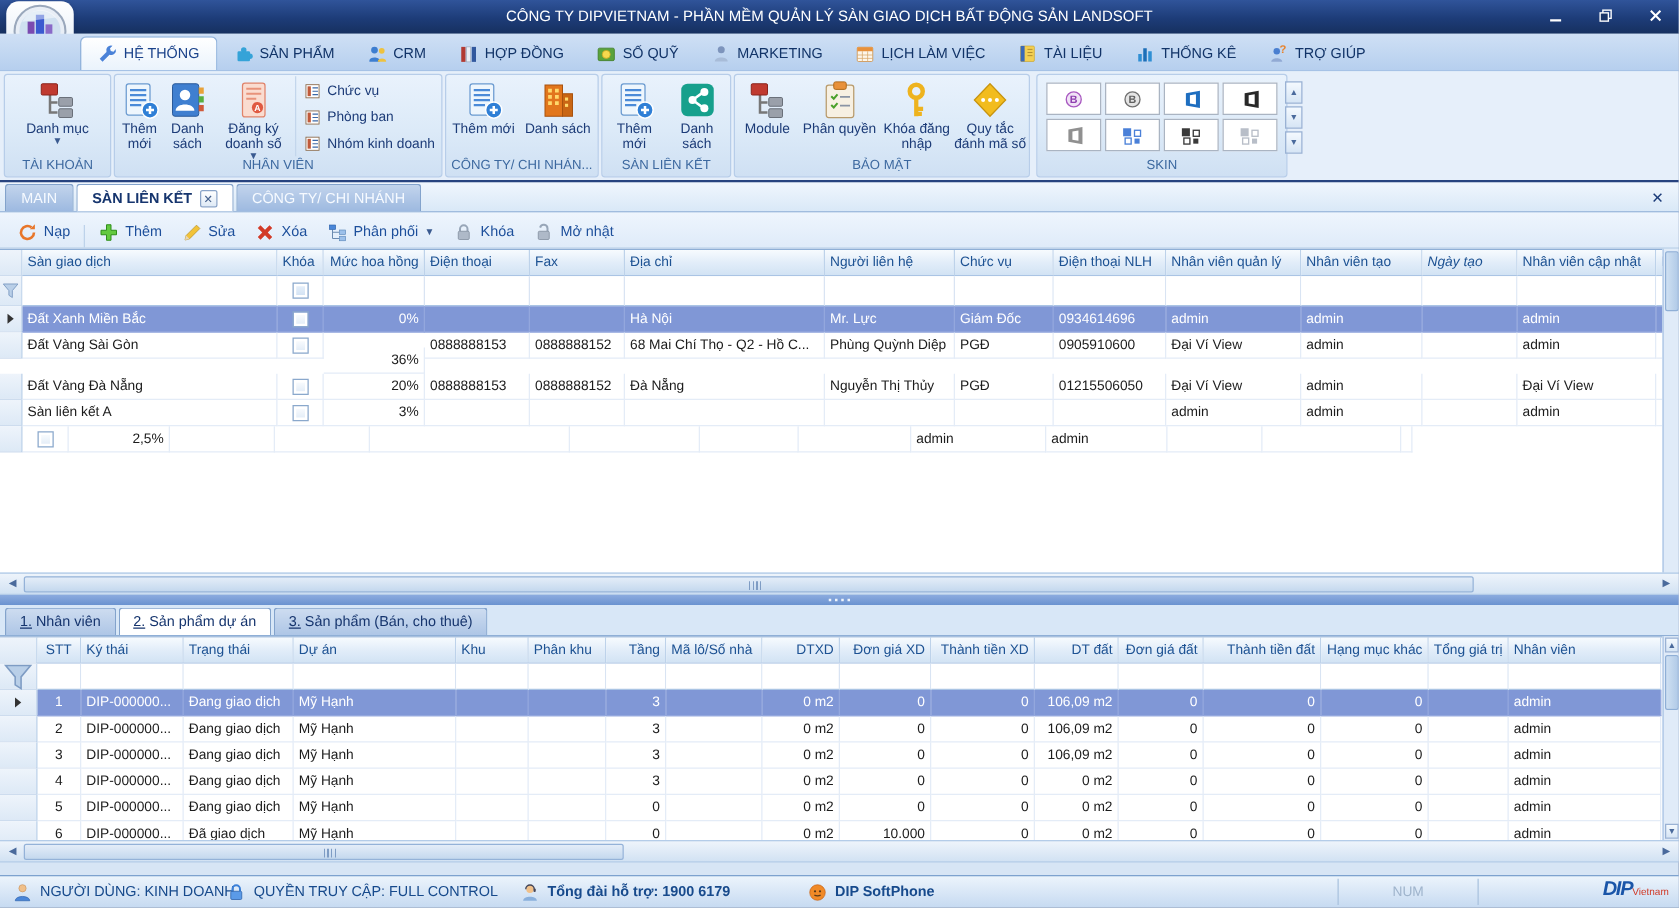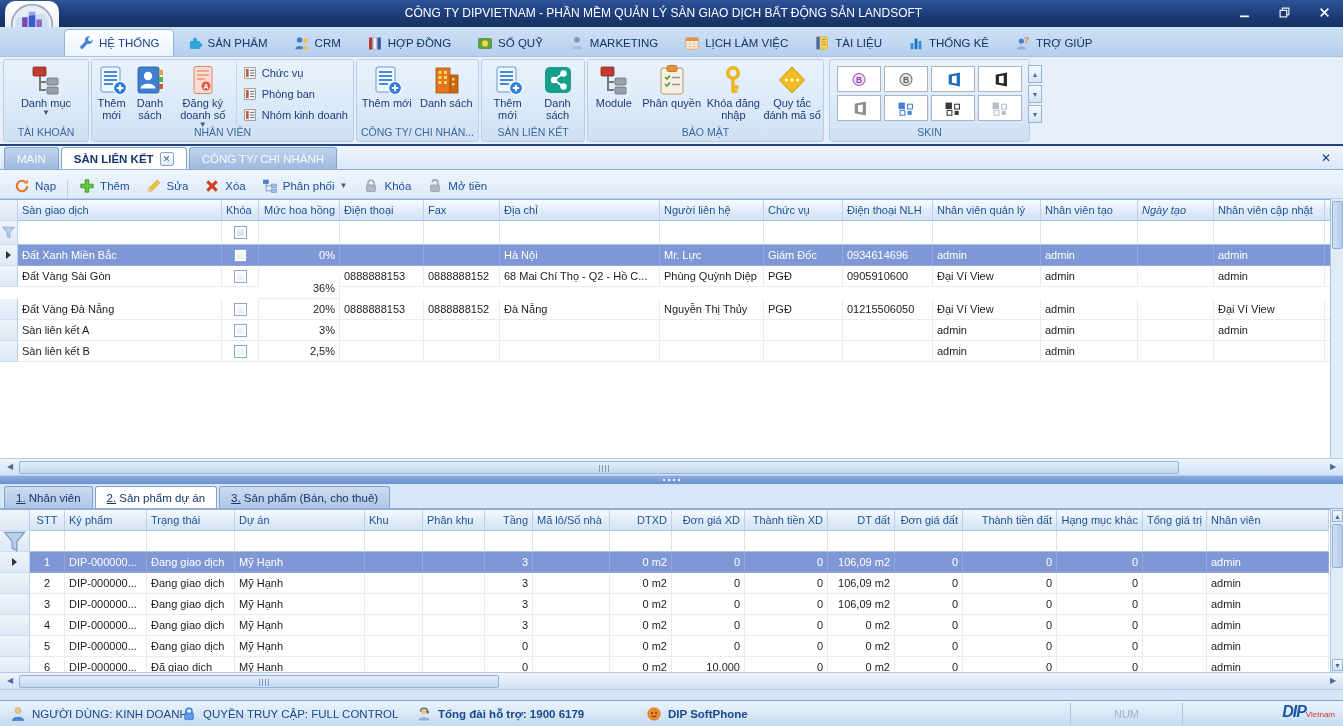--- a/index.html
+++ b/index.html
@@ -538,21 +538,21 @@
             <path d="M5 7V5.2a3 3 0 0 1 6 0V7" fill="none" stroke="#98a6b8" stroke-width="1.6"></path>
             <rect x="3.6" y="7" width="8.8" height="6.6" rx="1" fill="#aeb9c8" stroke="#7e8a9a" stroke-width=".6"></rect>
           </svg></span>
       <span>Khóa</span>
     </div>
     <div class="tbtn">
       <span class="i16"><svg viewBox="0 0 16 16">
             <path d="M11 7V4.8a3 3 0 0 0-5.9-.7" fill="none" stroke="#98a6b8" stroke-width="1.6"></path>
             <rect x="3.6" y="7" width="8.8" height="6.6" rx="1" fill="#aeb9c8" stroke="#7e8a9a" stroke-width=".6"></rect>
           </svg></span>
-      <span>Mở tiền</span>
+      <span>Mở nhật</span>
     </div>
   </div>
 
   <div class="grid" id="main-grid">
       <div class="g-row g-head">
         <div class="g-ind" style="width: 18px; height: 21px;"></div>
         <div class="g-cell" style="width: 204px;">Sàn giao dịch</div>
         <div class="g-cell" style="width: 37px;">Khóa</div>
         <div class="g-cell" style="width: 81px; text-align: right;">Mức hoa hồng</div>
         <div class="g-cell" style="width: 84px;">Điện thoại</div>
@@ -663,21 +663,20 @@
         <div class="g-cell" style="width: 79px;"></div>
         <div class="g-cell" style="width: 90px;"></div>
         <div class="g-cell" style="width: 108px;">admin</div>
         <div class="g-cell" style="width: 97px;">admin</div>
         <div class="g-cell" style="width: 76px;"></div>
         <div class="g-cell" style="width: 111px;">admin</div>
         <div class="g-cell" style="width: 5px;"></div>
       </div>
       <div class="g-row g-data">
         <div class="g-ind" style="width: 18px; height: 21px;"></div>
-        <div class="g-cell" style="width: 204px;">Sàn liên kết B</div>
         <div class="g-cell" style="width: 37px;">
           <div class="chk" style="margin-top: 4px;"></div>
         </div>
         <div class="g-cell" style="width: 81px; text-align: right;">2,5%</div>
         <div class="g-cell" style="width: 84px;"></div>
         <div class="g-cell" style="width: 76px;"></div>
         <div class="g-cell" style="width: 160px;"></div>
         <div class="g-cell" style="width: 104px;"></div>
         <div class="g-cell" style="width: 79px;"></div>
         <div class="g-cell" style="width: 90px;"></div>
@@ -715,21 +714,21 @@
     </div>
     <div class="dtab">
       <span class="lbl">3. Sản phẩm (Bán, cho thuê)</span>
     </div>
   </div>
 
   <div class="grid" id="detail-grid">
       <div class="g-row g-head">
         <div class="g-ind" style="width: 30px; height: 21px;"></div>
         <div class="g-cell" style="width: 35px; text-align: center;">STT</div>
-        <div class="g-cell" style="width: 82px;">Ký phẩm</div>
+        <div class="g-cell" style="width: 82px;">Ký thái</div>
         <div class="g-cell" style="width: 88px;">Trạng thái</div>
         <div class="g-cell" style="width: 130px;">Dự án</div>
         <div class="g-cell" style="width: 58px;">Khu</div>
         <div class="g-cell" style="width: 62px;">Phân khu</div>
         <div class="g-cell" style="width: 48px; text-align: right;">Tầng</div>
         <div class="g-cell" style="width: 77px;">Mã lô/Số nhà</div>
         <div class="g-cell" style="width: 62px; text-align: right;">DTXD</div>
         <div class="g-cell" style="width: 73px; text-align: right;">Đơn giá XD</div>
         <div class="g-cell" style="width: 83px; text-align: right;">Thành tiền XD</div>
         <div class="g-cell" style="width: 67px; text-align: right;">DT đất</div>

